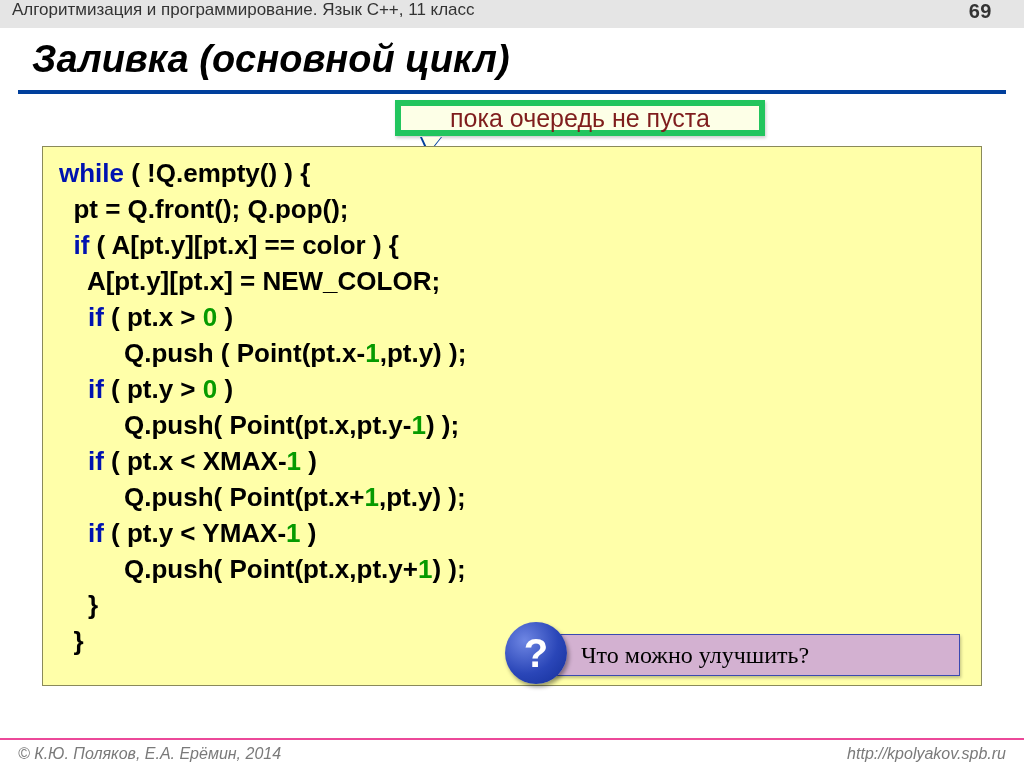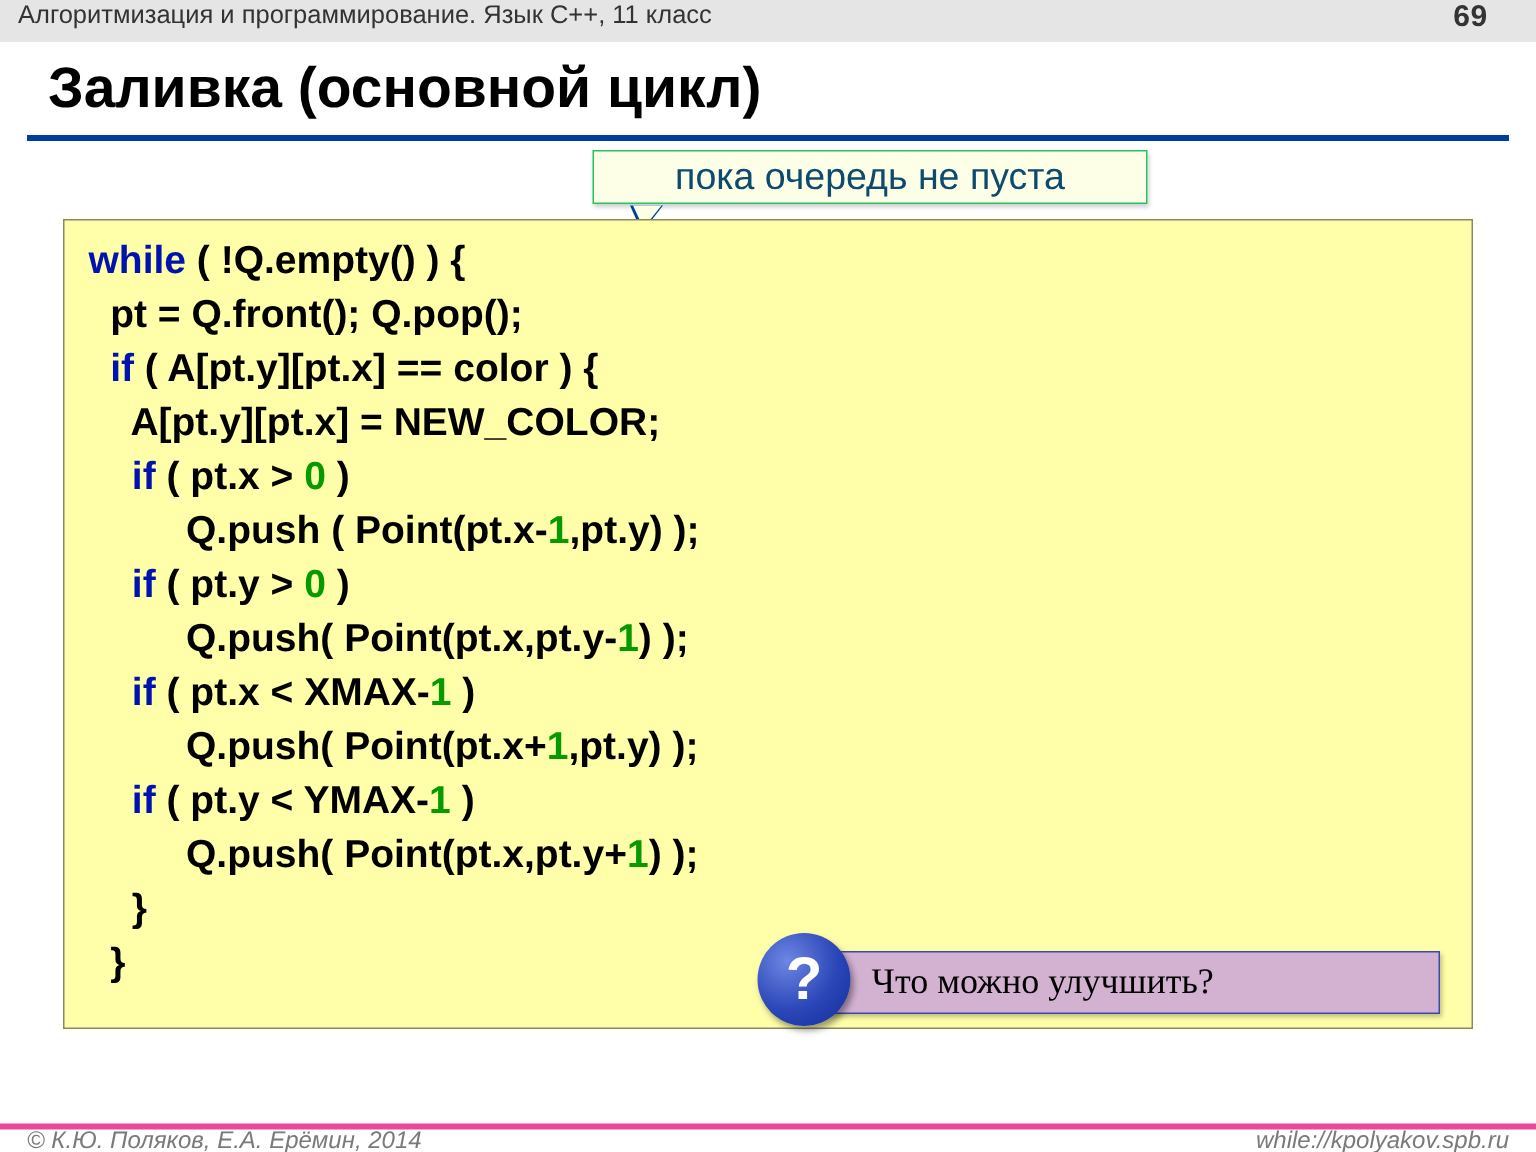--- a/index.html
+++ b/index.html
@@ -1,43 +1,43 @@
 <!DOCTYPE html>
 <html><head>
 <meta charset="utf-8">
 <style>
   * { box-sizing: border-box; margin: 0; padding: 0; }
   html, body { width: 1024px; height: 768px; overflow: hidden; font-family: Arial, Helvetica, sans-serif; background: #fff; }
   .slide { position: relative; width: 1024px; height: 768px; }
   .topbar { position: absolute; top: 0; left: 0; right: 0; height: 28px; background: #e5e5e5; display: flex; align-items: flex-start; justify-content: space-between; padding: 0 12px; font-size: 17px; color: #333; }
   .topbar .page { font-weight: bold; font-size: 20px; letter-spacing: 0.5px; margin-right: 20px;}
-  h1.title { position: absolute; top: 38px; left: 32px; font-size: 38px; font-weight: bold; color: #000; }
+  h1.title { position: absolute; top: 38px; left: 32px; font-size: 38px; font-weight: bold; color: #000; font-style: italic; }
   .rule-outer { position: absolute; top: 90px; left: 18px; right: 18px; height: 4px; background: #003f9c; }
   
-  .callout1 { position: absolute; top: 100px; left: 395px; width: 370px; height: 36px; background: #fdffe7; border: 1px solid #22c55e; color: #0c4a6e; font-size: 25px; display: flex; align-items: center; justify-content: center; box-shadow: 1px 2px 3px rgba(0,0,0,.2); }
+  .callout1 { position: absolute; top: 100px; left: 395px; width: 370px; height: 36px; background: #fdffe7; border: 6px solid #22c55e; color: #7f1d1d; font-size: 25px; display: flex; align-items: center; justify-content: center; box-shadow: 1px 2px 3px rgba(0,0,0,.2); }
   .callout1-tail {
     position: absolute; top: 137px; left: 420px;
     width: 0; height: 0;
     border-left: 8px solid transparent;
     border-right: 14px solid transparent;
     border-top: 18px solid #003f9c;
   }
   .callout1-tail::after{
     content:""; position:absolute; top:-18px; left:-6px;
     border-left: 7px solid transparent;
     border-right: 12px solid transparent;
     border-top: 15px solid #fdffe7;
   }
   .codebox { position: absolute; top: 146px; left: 42px; width: 940px; height: 540px; background: #ffffa9; border: 1px solid #8a8a5a; padding: 8px 16px 8px 16px; }
   pre.code { font-family: Liberation Sans, sans-serif; font-size: 26px; font-weight: bold; line-height: 36px; white-space: pre; color: #000; }
   .kw { color: #0012b0; }
   .num { color: #069a00; }
   .qbox { position: absolute; top: 634px; left: 530px; width: 430px; height: 42px; background: #d3b1d1; border: 1px solid #3a4ab1; display: flex; align-items: center; padding-left: 50px; font-size: 24px; color: #000; box-shadow: 1px 2px 3px rgba(0,0,0,.25); font-family: Liberation Serif, serif;}
   .qcircle { position: absolute; top: 622px; left: 505px; width: 62px; height: 62px; border-radius: 50%; background: radial-gradient(circle at 32% 30%, #6e86e3 0%, #2a46b8 55%, #132e98 100%); box-shadow: 2px 3px 4px rgba(0,0,0,.4); display: flex; align-items: center; justify-content: center; color: #fff; font-size: 40px; font-weight: bold; }
-  .footer { position: absolute; left: 0; right: 0; bottom: 0; height: 19px; display: flex; align-items: center; justify-content: space-between; padding: 0 18px; color: #7a7a7a; font-style: italic; font-size: 16px; border-top: 4px solid #ec4899;}
+  .footer { position: absolute; left: 0; right: 0; bottom: 0; height: 30px; display: flex; align-items: center; justify-content: space-between; padding: 0 18px; color: #7a7a7a; font-style: italic; font-size: 16px; border-top: 2px solid #ec4899;}
   .footer .copy { font-style: italic; }
 </style>
 </head>
 <body>
 
 <div class="slide">
 
   <div class="topbar">
     <span>Алгоритмизация и программирование. Язык C++, 11 класс</span>
     <span class="page">69</span>
@@ -68,16 +68,16 @@
 
   <div class="qbox">
     <span>Что можно улучшить?</span>
   </div>
   <div class="qcircle">
     <span>?</span>
   </div>
 
   <div class="footer">
     <span class="copy">© К.Ю. Поляков, Е.А. Ерёмин, 2014</span>
-    <span>while://kpolyakov.spb.ru</span>
+    <span>http://kpolyakov.spb.ru</span>
   </div>
 
 </div>
 
 </body></html>

